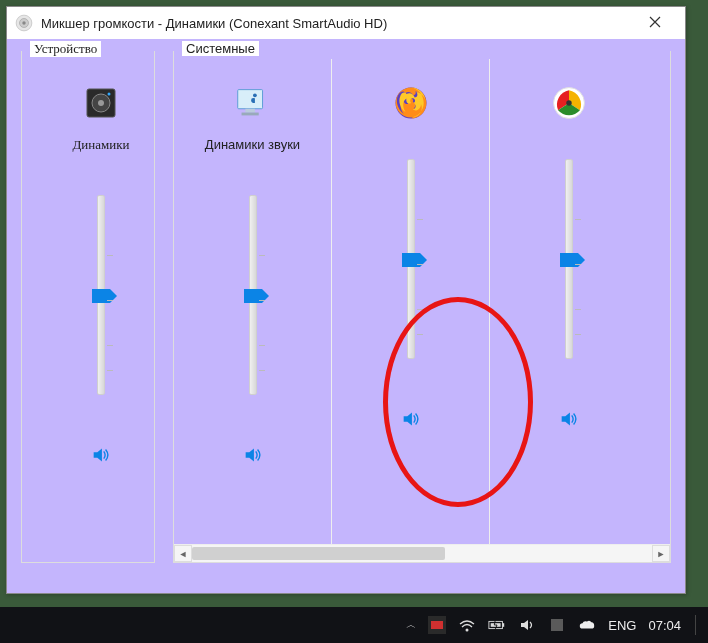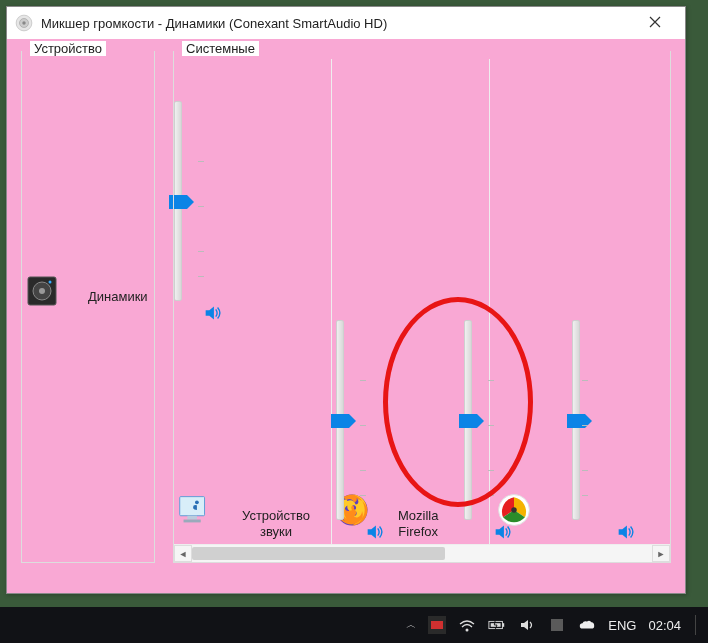--- a/index.html
+++ b/index.html
@@ -7,21 +7,21 @@
     font-family: 'Segoe UI', Tahoma, sans-serif;
     width: 708px; height: 643px;
     background: #3a5a3a;
     position: relative;
     overflow: hidden;
   }
   .window {
     position: absolute;
     left: 6px; top: 6px;
     width: 680px; height: 588px;
-    background: #f9a8d4;
+    background: #c4b5fd;
     border: 1px solid #888;
     box-shadow: 1px 1px 4px rgba(0,0,0,0.25);
   }
   .titlebar {
     height: 32px;
     display: flex;
     align-items: center;
     padding: 0 8px;
     background: #fff;
   }
@@ -43,34 +43,33 @@
     border-top: none;
     position: relative;
     padding-top: 8px;
   }
   .section-label {
     position: absolute;
     top: -10px; left: 8px;
     font-size: 13px; color: #222;
     background: #fff; padding: 0 4px;
   }
-  .device-section { width: 134px; }
+  .device-section { width: 134px; font-family: Liberation Serif, serif; }
   .apps-section { flex: 1; display: flex; flex-direction: column; }
   .apps-grid {
     flex: 1; display: flex;
     overflow-x: hidden;
   }
   .channel {
     width: 158px;
     flex-shrink: 0;
     border-right: 1px solid #eee;
-    display: flex; flex-direction: row;
-    align-items: flex-end;
+    display: flex; flex-direction: column;
+    align-items: center;
     padding-top: 20px;
-    gap: 20px;
   }
   .channel:last-child { border-right: none; }
   .device-section .channel { border-right: none; }
   .channel-icon {
     height: 48px; width: 48px;
     display: flex; align-items: center; justify-content: center;
     margin-bottom: 10px;
   }
   .channel-label {
     font-size: 13px; color: #222;
@@ -219,21 +218,21 @@
         <div class="channel">
           <div class="channel-icon">
             <svg viewBox="0 0 44 44" width="42" height="42">
                 <rect x="6" y="8" width="26" height="20" rx="1" fill="#d8eef9" stroke="#5b9bd5"></rect>
                 <rect x="14" y="28" width="10" height="4" fill="#bcd"></rect>
                 <rect x="10" y="32" width="18" height="3" fill="#9ab"></rect>
                 <path d="M24 14 L24 22 Q20 22 20 19 Q20 16 24 17" fill="#2a6fb5"></path>
                 <circle cx="24" cy="14" r="2" fill="#2a6fb5"></circle>
               </svg>
           </div>
-          <div class="channel-label">Устройство звуки</div>
+          <div class="channel-label">Динамики звуки</div>
           <div class="slider-area">
             <div class="slider-track">
                 <div class="slider-thumb" style="top:93px"></div>
               </div>
             <div class="slider-ticks">
                 <span style="top:60px"></span>
                 <span style="top:105px"></span>
                 <span style="top:150px"></span>
                 <span style="top:175px"></span>
               </div>
@@ -248,21 +247,20 @@
         </div>
 
         <div class="channel">
           <div class="channel-icon">
             <svg viewBox="0 0 44 44" width="40" height="40">
                 <circle cx="22" cy="22" r="17" fill="#5a3fc4"></circle>
                 <path d="M22 5 C32 5 39 14 39 22 C39 32 31 39 22 39 C28 36 30 30 29 25 C32 26 34 22 32 19 C33 14 30 10 27 9 C28 12 26 14 24 13 C22 10 19 9 16 11 C14 8 10 9 8 13 C5 18 6 28 14 34 C9 28 10 20 14 17 C13 21 16 24 19 23 C17 20 19 17 22 17 C24 17 25 19 24 21 C27 22 28 26 25 28 C28 30 32 27 32 23 C35 28 32 36 22 38 C12 38 5 30 5 22 C5 12 13 5 22 5 Z" fill="#ff8c1a"></path>
                 <path d="M22 5 C30 5 37 11 38 20 C37 15 33 11 28 10 C30 13 29 16 26 16 C25 12 21 10 17 12 C15 9 11 11 10 15 C8 20 10 28 16 32 C12 26 13 19 17 17 C16 21 19 24 22 22 C20 19 22 16 25 17 C27 18 27 21 25 22 C28 24 28 28 24 29 C27 32 33 29 33 23 C36 30 31 38 22 38 C30 37 36 30 36 22 C36 13 30 6 22 5 Z" fill="#ffc928"></path>
               </svg>
           </div>
-          <div class="channel-label">Mozilla Firefox</div>
           <div class="slider-area">
             <div class="slider-track">
                 <div class="slider-thumb" style="top:93px"></div>
               </div>
             <div class="slider-ticks">
                 <span style="top:60px"></span>
                 <span style="top:105px"></span>
                 <span style="top:150px"></span>
                 <span style="top:175px"></span>
               </div>
@@ -354,15 +352,15 @@
     <svg viewBox="0 0 18 18">
         <rect x="3" y="3" width="12" height="12" fill="#5a5a5a"></rect>
       </svg>
   </span>
   <span class="tray-icon">
     <svg viewBox="0 0 20 14">
         <path d="M5 11 Q2 11 2 8 Q2 5 5 5 Q6 2 10 3 Q13 1 15 4 Q18 4 18 8 Q18 11 15 11 Z" fill="#eee"></path>
       </svg>
   </span>
   <span>ENG</span>
-  <span>02:04</span>
+  <span>07:04</span>
   <span class="tray-divider"></span>
 </div>
 
 </body></html>

